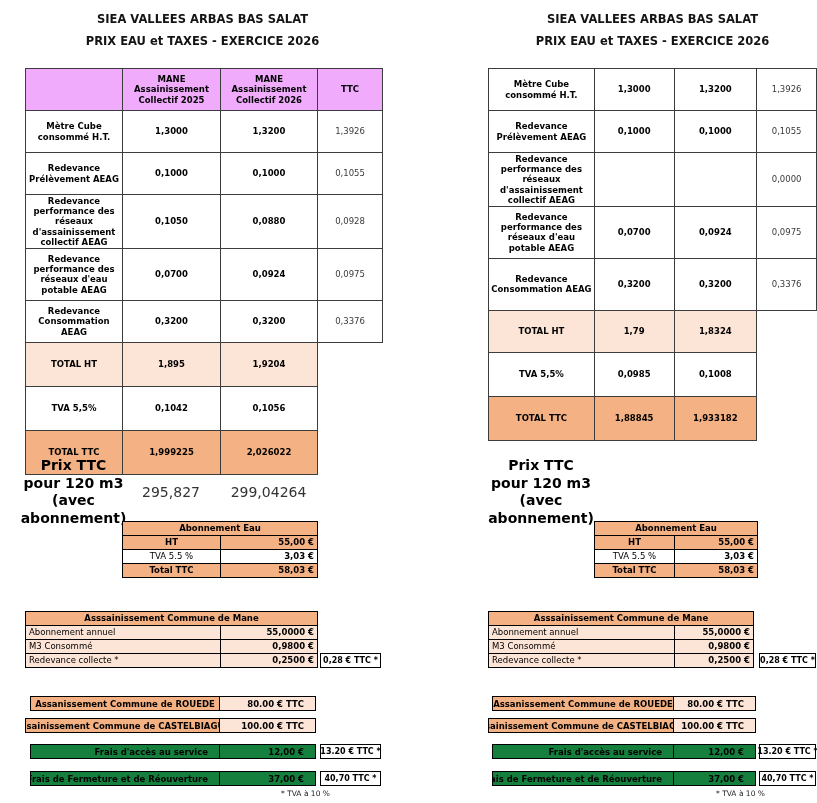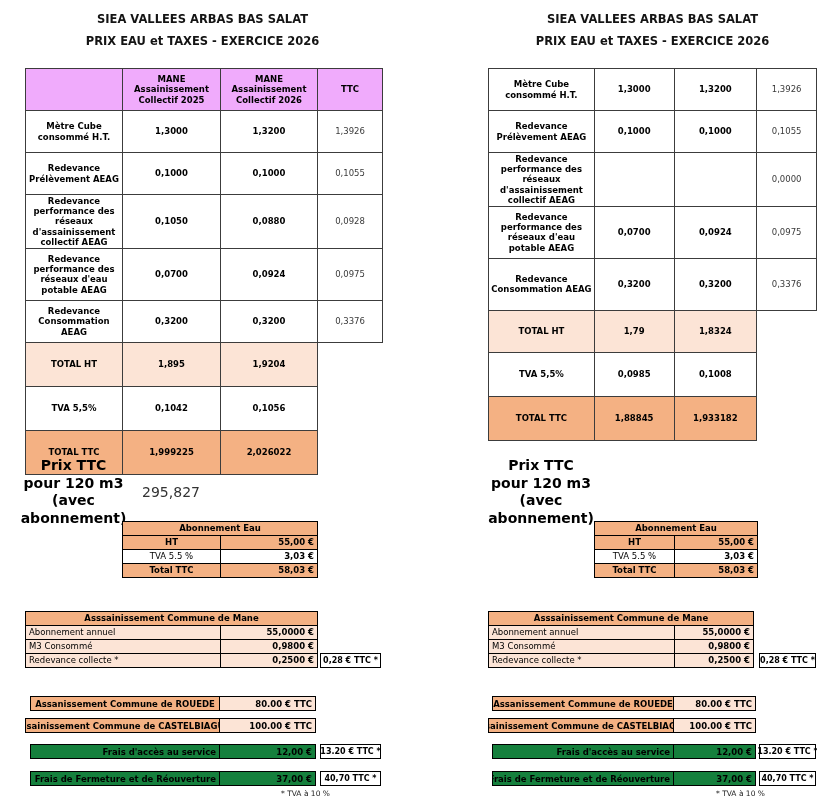--- a/index.html
+++ b/index.html
@@ -68,21 +68,21 @@
   #panel-right .ab-l{width:80px}  #panel-right .ab-v{width:83px}
 
   .mane{top:611px}
   #panel-left  .mane{left:25px}  #panel-right .mane{left:79px}
   #panel-left  .mn-l{width:195px} #panel-left  .mn-v{width:97px}
   #panel-right .mn-l{width:186px} #panel-right .mn-v{width:79px}
 
   
   .bar{position:absolute;height:15px;display:flex}
   .bar .cell{height:15px;border:1px solid #000;display:flex;align-items:center;
-             font-size:8.5px;font-weight:bold;padding:0 3px;white-space:nowrap;overflow:hidden}
+             font-size:8.5px;font-weight:bold;padding:0 11px;white-space:nowrap;overflow:hidden}
   .bar .cell+.cell{margin-left:-1px}
   .cell.center{justify-content:center}
   .cell.right{justify-content:flex-end}
 
   .bar-rouede{top:696px}
   #panel-left  .bar-rouede{left:30px} #panel-right .bar-rouede{left:83px}
   .bar-castel{top:718px}
   #panel-left  .bar-castel{left:25px} #panel-right .bar-castel{left:79px}
   .bar-acces{top:744px}
   #panel-left  .bar-acces{left:30px}  #panel-right .bar-acces{left:83px}
@@ -176,20 +176,21 @@
       <td class="val fill-m">1,999225</td>
       <td class="val fill-m">2,026022</td>
       <td class="ghost"></td>
     </tr>
   </tbody>
     </table>
 
   <div class="prix">
     <div class="pc1">Prix TTC pour 120 m3 (avec abonnement)</div>
     <div class="pc2">295,827</div>
+    <div class="pc3">299,04264</div>
   </div>
 
   <table class="small-table abonnement">
     <tbody>
         <tr>
           <td colspan="2" class="fill-m st-h">Abonnement Eau</td>
         </tr>
     <tr>
       <td class="fill-m st-c lbl ab-l">HT</td>
       <td class="fill-m st-v ab-v">55,00 €</td>

